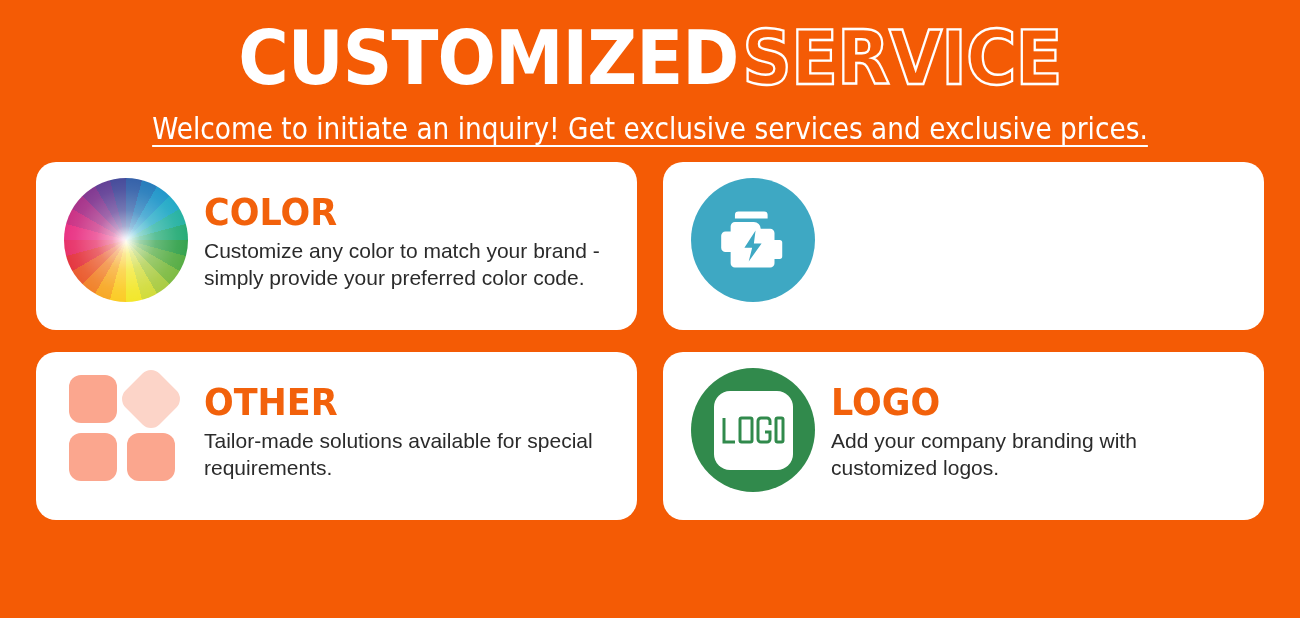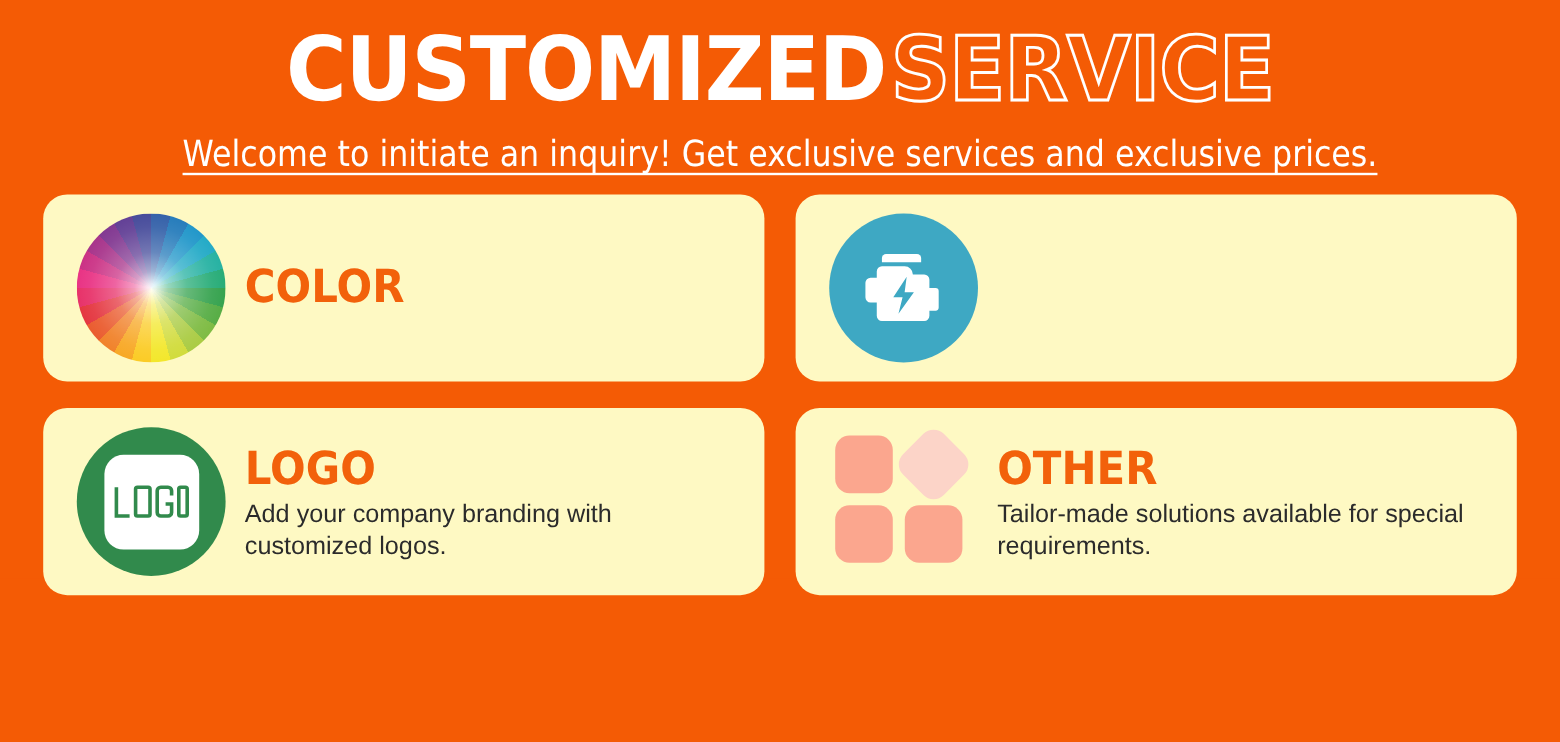--- a/index.html
+++ b/index.html
@@ -71,25 +71,25 @@
     flex:1 1 auto;
     display:grid;
     grid-template-columns:1fr 1fr;
     grid-template-rows:1fr 1fr;
     column-gap:26px;
     row-gap:22px;
     padding:14px 36px 36px 36px;
   }
 
   .card {
-    background:#fef9c3;
+    background:#ffffff;
     border-radius:20px;
     display:flex;
     align-items:center;
-    padding:14px 22px 14px 26px;
+    padding:14px 22px 26px 26px;
     overflow:hidden;
   }
 
   .card-icon {
     flex:0 0 auto;
     width:128px; height:128px;
     position:relative;
     display:flex;
     align-items:center;
     justify-content:center;
@@ -225,32 +225,48 @@
   </div>
 
   <div class="grid">
 
     <div class="card">
       <div class="card-icon">
         <div class="color-wheel"></div>
       </div>
       <div class="card-body">
         <div class="card-title">COLOR</div>
+        <div class="card-desc">Customize any color to match your brand - simply provide your preferred color code.</div>
       </div>
     </div>
 
     <div class="card">
       <div class="card-icon">
         <div class="engine-circle">
           <svg viewBox="0 0 100 100" xmlns="http://www.w3.org/2000/svg" aria-hidden="true">
             <path fill="#FFFFFF" d="M33 17h30a4 4 0 0 1 4 4v4H29v-4a4 4 0 0 1 4-4z"></path>
             <path fill="#FFFFFF" d="M29 29h22a8 8 0 0 1 8 8v0h11a5 5 0 0 1 5 5v8h6a3 3 0 0 1 3 3v16a3 3 0 0 1-3 3h-6v5a5 5 0 0 1-5 5H29a5 5 0 0 1-5-5V64h-6a5 5 0 0 1-5-5V45a5 5 0 0 1 5-5h6V34a5 5 0 0 1 5-5z"></path>
             <path fill="#3EA8C3" d="M53 39l-13 20h9l-4 16 15-21h-9z"></path>
           </svg>
         </div>
+      </div>
+    </div>
+
+    <div class="card">
+      <div class="card-icon">
+        <div class="other-shapes">
+          <span class="sq tl"></span>
+          <span class="dia"></span>
+          <span class="sq bl"></span>
+          <span class="sq br"></span>
+        </div>
+      </div>
+      <div class="card-body">
+        <div class="card-title">OTHER</div>
+        <div class="card-desc">Tailor-made solutions available for special requirements.</div>
       </div>
     </div>
 
     <div class="card">
       <div class="card-icon">
         <div class="logo-circle">
           <div class="logo-plate">
             <svg viewBox="0 0 132 60" xmlns="http://www.w3.org/2000/svg" aria-hidden="true">
               <g fill="none" stroke="#318A4C" stroke-width="6">
                 <path d="M8 6 v48 h22"></path>
@@ -261,29 +277,14 @@
             </svg>
           </div>
         </div>
       </div>
       <div class="card-body">
         <div class="card-title">LOGO</div>
         <div class="card-desc">Add your company branding with customized logos.</div>
       </div>
     </div>
 
-    <div class="card">
-      <div class="card-icon">
-        <div class="other-shapes">
-          <span class="sq tl"></span>
-          <span class="dia"></span>
-          <span class="sq bl"></span>
-          <span class="sq br"></span>
-        </div>
-      </div>
-      <div class="card-body">
-        <div class="card-title">OTHER</div>
-        <div class="card-desc">Tailor-made solutions available for special requirements.</div>
-      </div>
-    </div>
-
   </div>
 </div>
 
 </body></html>

